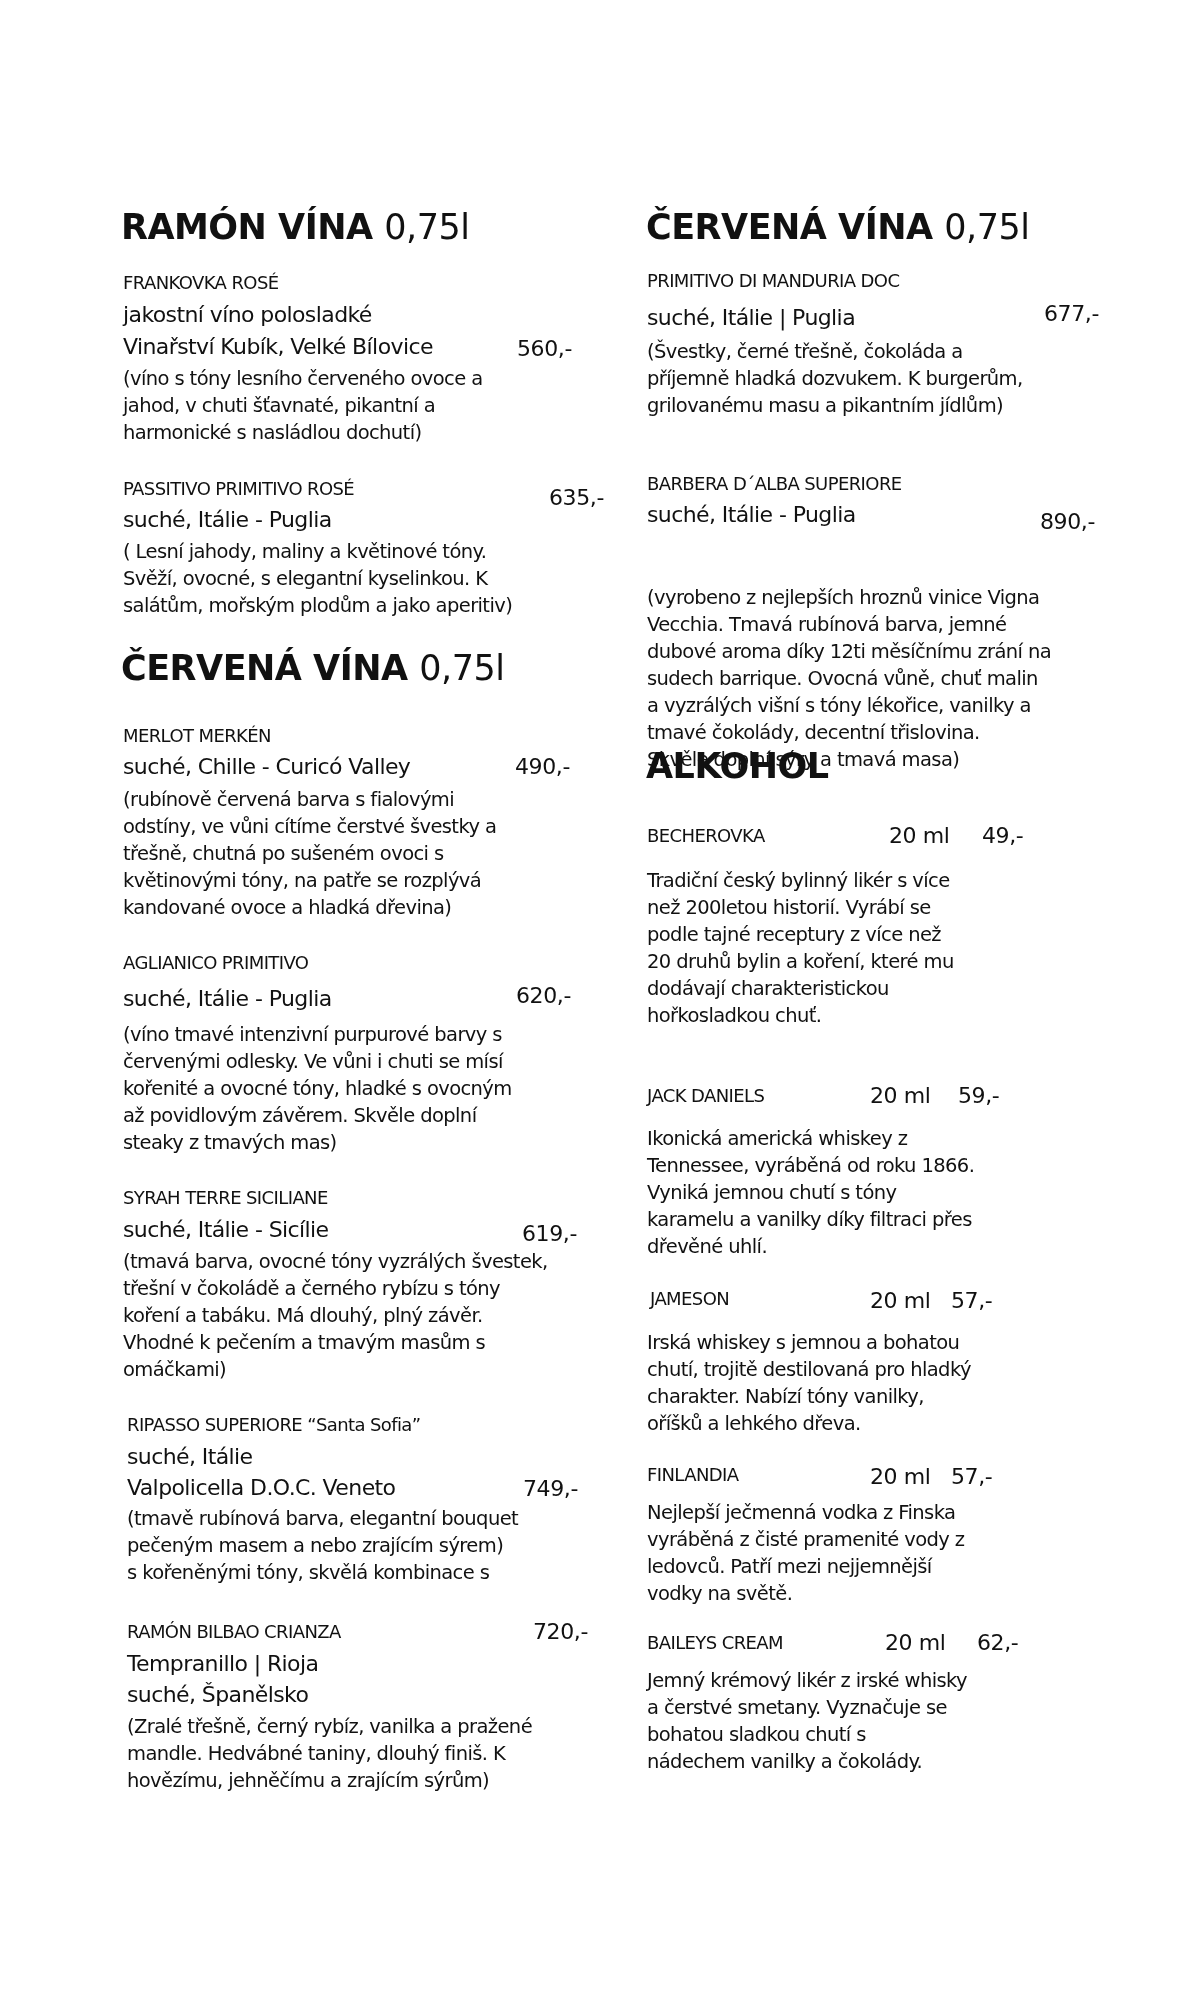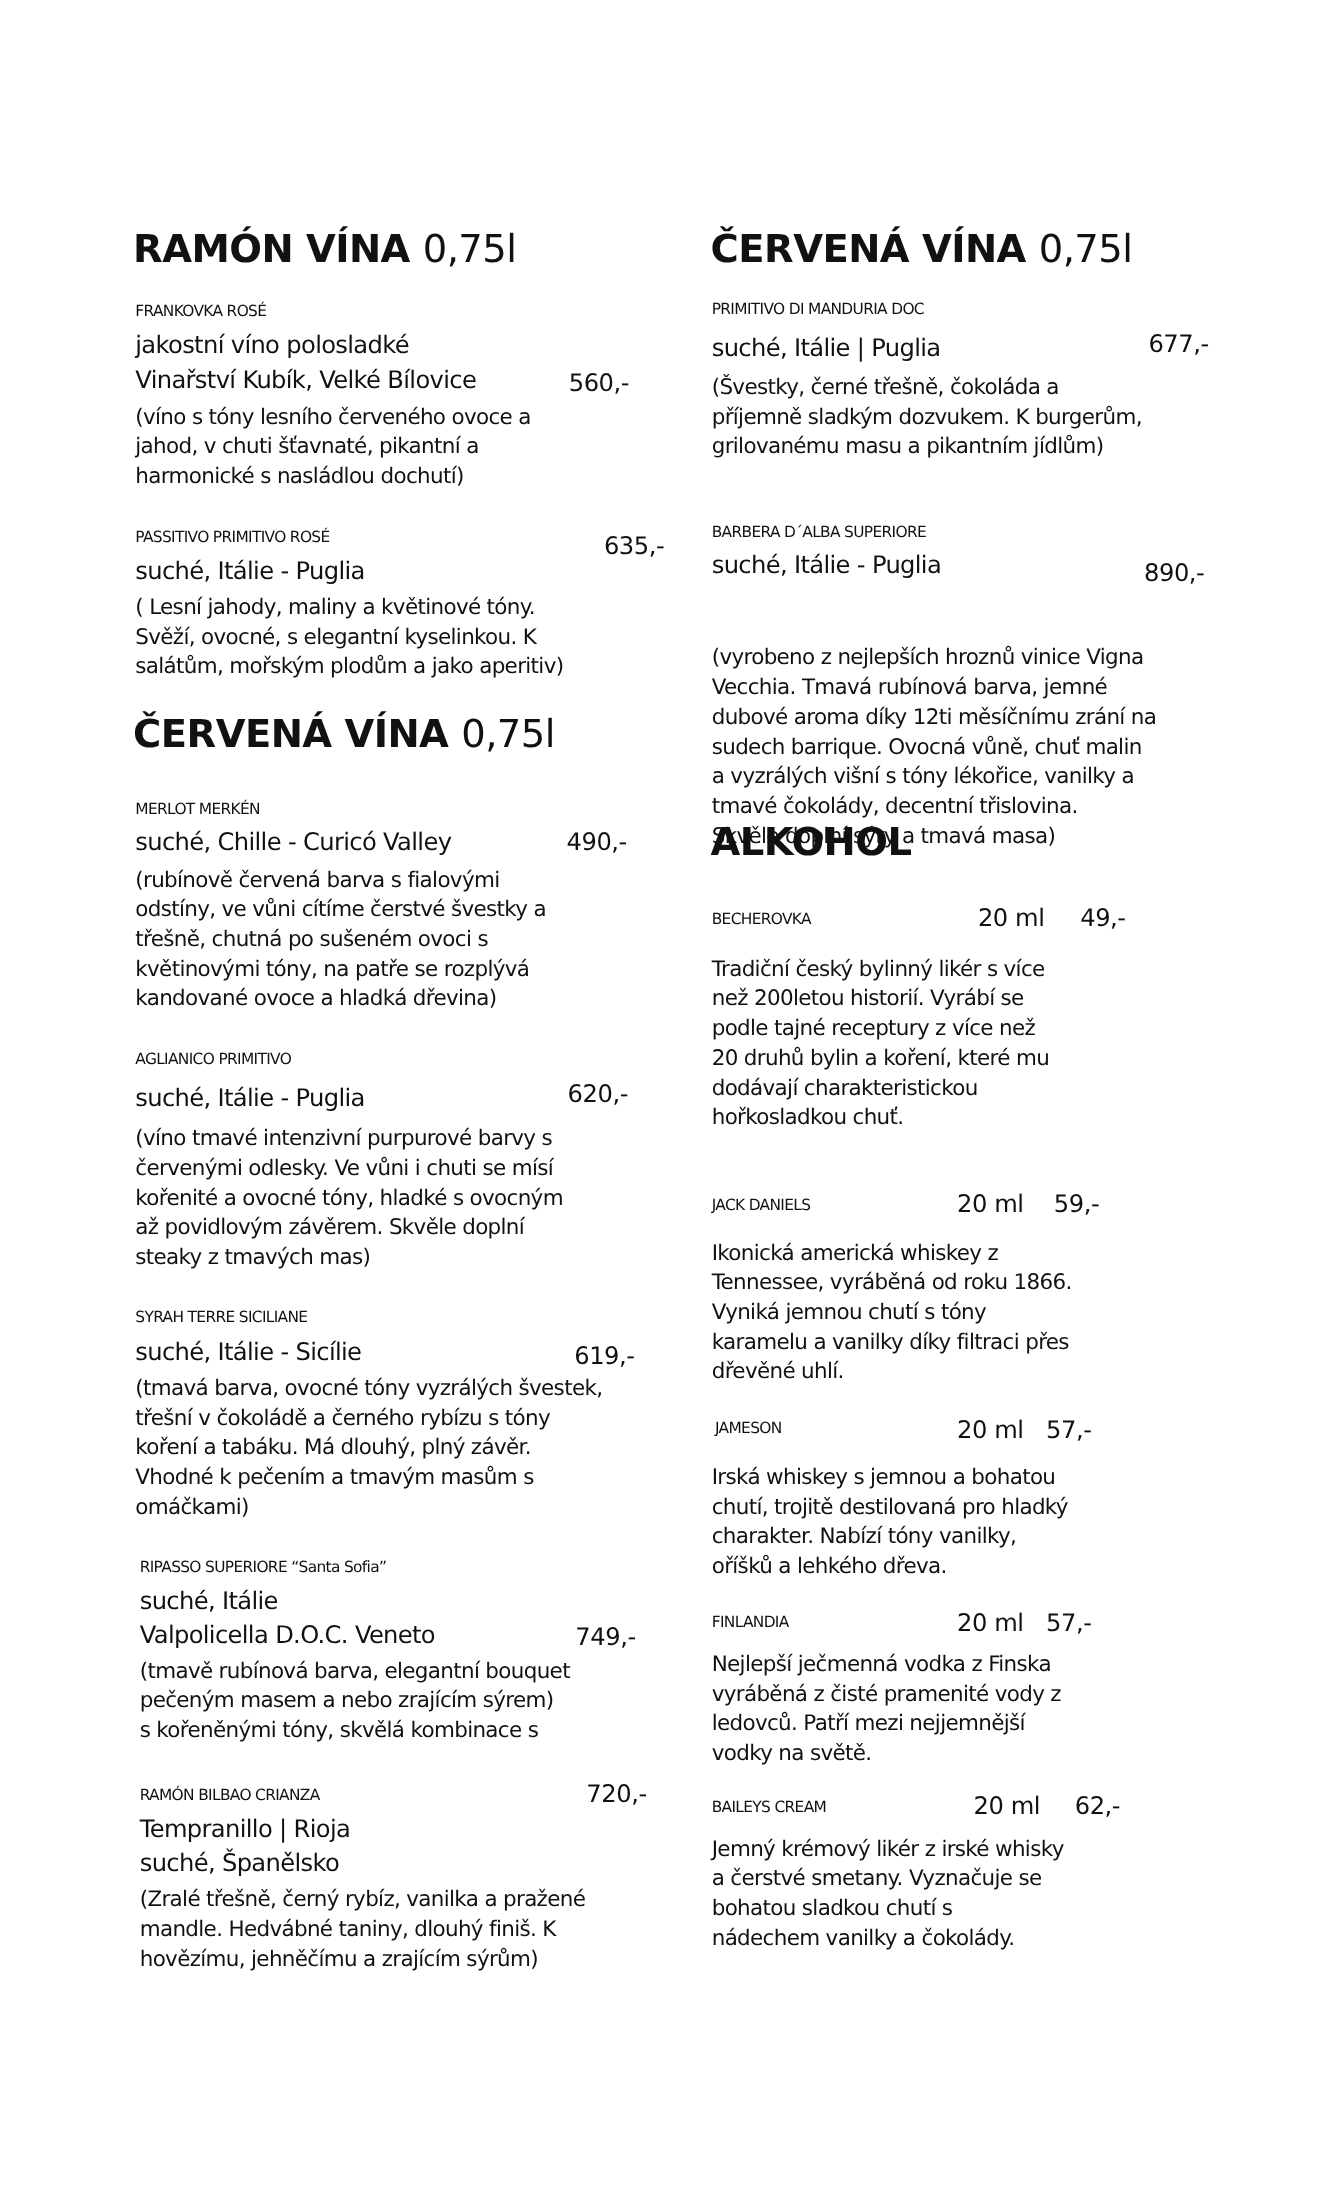--- a/index.html
+++ b/index.html
@@ -1,21 +1,21 @@
 <!DOCTYPE html>
 <html><head>
 <meta charset="utf-8">
 <style>
   html, body { margin:0; padding:0; background:#ffffff; }
   body { width:1200px; height:2000px; position:relative; overflow:hidden;
          font-family:"DejaVu Sans", sans-serif; color:#111111; }
   .abs { position:absolute; white-space:nowrap; }
   .heading { font-size:35px; font-weight:bold; letter-spacing:-0.5px; line-height:40px; }
   .heading .vol { font-weight:normal; }
-  .name { font-size:14px; line-height:28px; letter-spacing:-0.6px; }
+  .name { font-size:18px; line-height:28px; letter-spacing:-0.6px; }
   .sub { font-size:22px; line-height:28px; letter-spacing:-0.6px; }
   .price { font-size:22px; line-height:28px; letter-spacing:-0.4px; }
   .desc { font-size:19.5px; line-height:27px; letter-spacing:-0.6px; }
   .desc div { white-space:nowrap; }
 </style>
 </head>
 <body>
 
 <div class="abs heading" style="left:121px; top:207px;">
   <span>RAMÓN VÍNA</span>
@@ -117,21 +117,21 @@
   <span>ČERVENÁ VÍNA</span>
   <span class="vol">0,75l</span>
 </div>
 
 <div>
   <div class="abs name" style="left:647px; top:267px;">PRIMITIVO DI MANDURIA DOC</div>
   <div class="abs sub" style="left:647px; top:304px;">suché, Itálie | Puglia</div>
   <div class="abs price" style="left:1044px; top:300px;">677,-</div>
   <div class="abs desc" style="left:647px; top:338px;">
     <div>(Švestky, černé třešně, čokoláda a</div>
-    <div>příjemně sladkým dozvukem. K burgerům,</div>
+    <div>příjemně hladká dozvukem. K burgerům,</div>
     <div>grilovanému masu a pikantním jídlům)</div>
   </div>
 </div>
 
 <div>
   <div class="abs name" style="left:647px; top:470px;">BARBERA D´ALBA SUPERIORE</div>
   <div class="abs sub" style="left:647px; top:501px;">suché, Itálie - Puglia</div>
   <div class="abs price" style="left:1040px; top:508px;">890,-</div>
   <div class="abs desc" style="left:647px; top:536px;margin-top:48px;">
     <div>(vyrobeno z nejlepších hroznů vinice Vigna</div>

